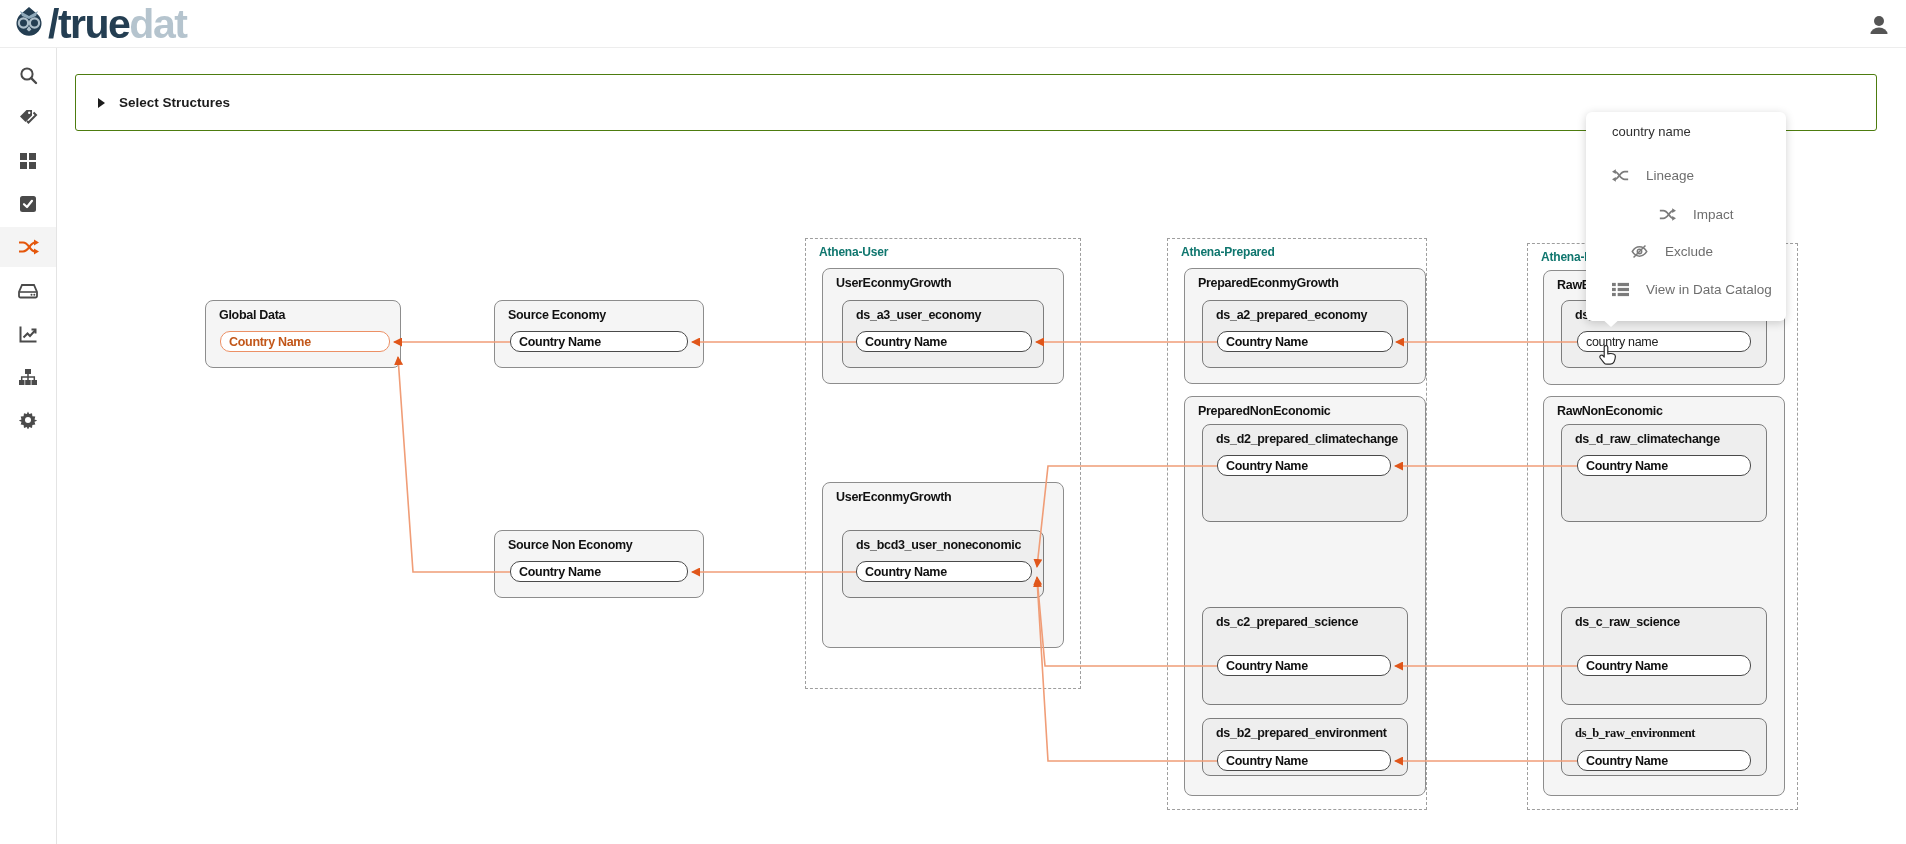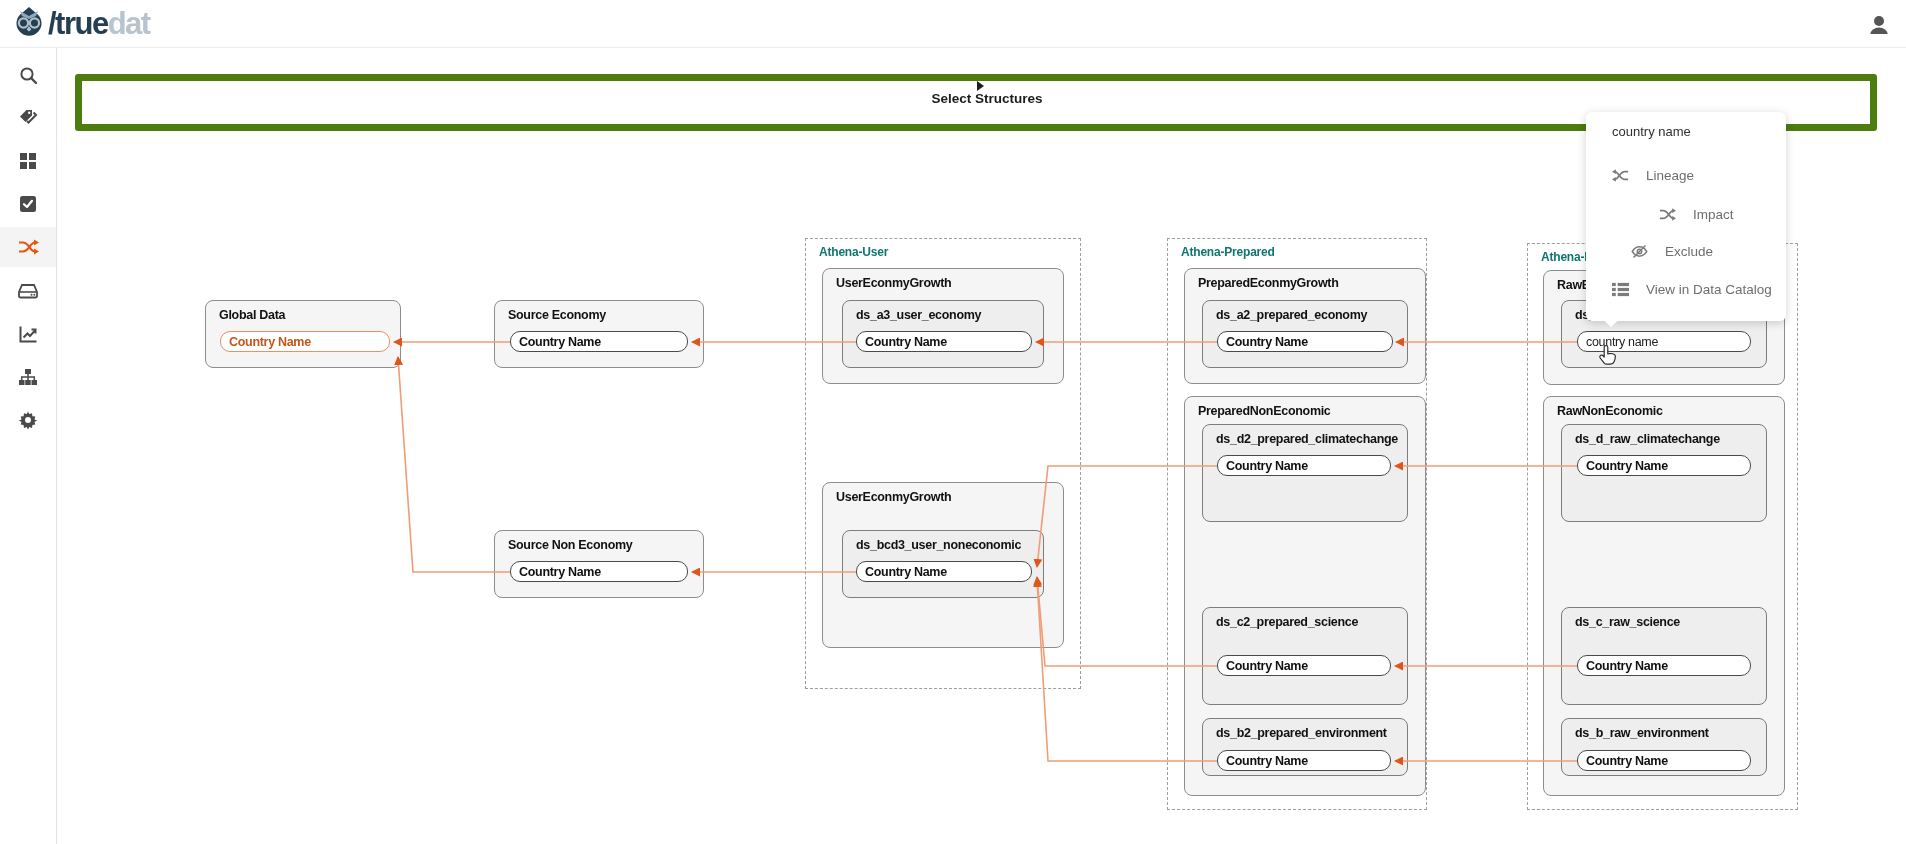--- a/index.html
+++ b/index.html
@@ -4,37 +4,37 @@
 <style>
   * { margin:0; padding:0; box-sizing:border-box; }
   html,body { width:1906px; height:844px; overflow:hidden; background:#fff;
               font-family:"Liberation Sans", sans-serif; }
   #app { position:relative; width:1906px; height:844px; }
 
   
   .topbar { position:absolute; left:0; top:0; width:1906px; height:48px; background:#fff;
             border-bottom:1px solid #ededed; z-index:30; }
   .logo { position:absolute; left:12px; top:6px; display:flex; align-items:center; height:36px; cursor:pointer; }
-  .logo-word { font-size:31px; font-weight:bold; letter-spacing:-1.5px; line-height:36px; }
+  .logo-word { font-size:41px; font-weight:bold; letter-spacing:-1.5px; line-height:36px; }
   .logo-dark { color:#243e52; }
   .logo-light { color:#b5c4ce; }
   .user-btn { position:absolute; right:14px; top:12px; width:26px; height:26px; cursor:pointer; }
 
   
   .sidebar { position:absolute; left:0; top:48px; width:57px; height:796px; background:#fff;
              border-right:1px solid #e4e4e4; z-index:25; }
   .side-item { position:absolute; left:0; width:56px; height:40px; display:flex;
                align-items:center; justify-content:center; cursor:pointer; }
   .side-item.active { background:#f4f4f4; }
   .side-item svg { display:block; }
 
   
   .panel { position:absolute; left:75px; top:74px; width:1802px; height:57px; background:#fff;
-           border:7px solid #4d7c0f; border-radius:3px; display:flex; align-items:center;
-           padding-left:22px; z-index:5; cursor:pointer;flex-direction:column; }
+           border:1px solid #4d7c0f; border-radius:3px; display:flex; align-items:center;
+           padding-left:22px; z-index:5; cursor:pointer; }
   .caret { width:0; height:0; border-left:7px solid #1c1c1c; border-top:5px solid transparent;
            border-bottom:5px solid transparent; margin-right:14px; }
   .panel-label { font-size:13.5px; font-weight:bold; color:#1c1c1c; }
 
   
   .group { position:absolute; border:1px dashed #9e9e9e; background:transparent; }
   .group-label { position:absolute; left:13px; top:6px; font-size:12px; font-weight:bold;
                  color:#0f766e; letter-spacing:-0.2px; white-space:nowrap; }
   .node { position:absolute; background:#f5f5f5; border:1px solid #8d8d8d; border-radius:8px; }
   .node-title { position:absolute; left:13px; top:7px; font-size:12.5px; font-weight:bold;
@@ -261,21 +261,21 @@
   <div class="table" style="left:1561px; top:424px; width:206px; height:98px;">
     <span class="node-title">ds_d_raw_climatechange</span>
   </div>
   <div class="pill" style="left:1577px; top:455px; width:174px; height:21px;">Country Name</div>
 
   <div class="table" style="left:1561px; top:607px; width:206px; height:98px;">
     <span class="node-title">ds_c_raw_science</span>
   </div>
   <div class="pill" style="left:1577px; top:655px; width:174px; height:21px;">Country Name</div>
 
-  <div class="table" style="left:1561px; top:718px; width:206px; height:58px;">
+  <div class="table" style="left:1561px; top:718px; width:206px; height:58px;font-family:Liberation Serif, serif;">
     <span class="node-title">ds_b_raw_environment</span>
   </div>
   <div class="pill" style="left:1577px; top:750px; width:174px; height:21px;">Country Name</div>
 
   <div class="menu">
     <div class="menu-tail"></div>
     <div class="menu-title">country name</div>
 
     <div class="menu-item" style="top:44px;">
       <svg class="mi-icon" viewBox="0 0 20 17">

